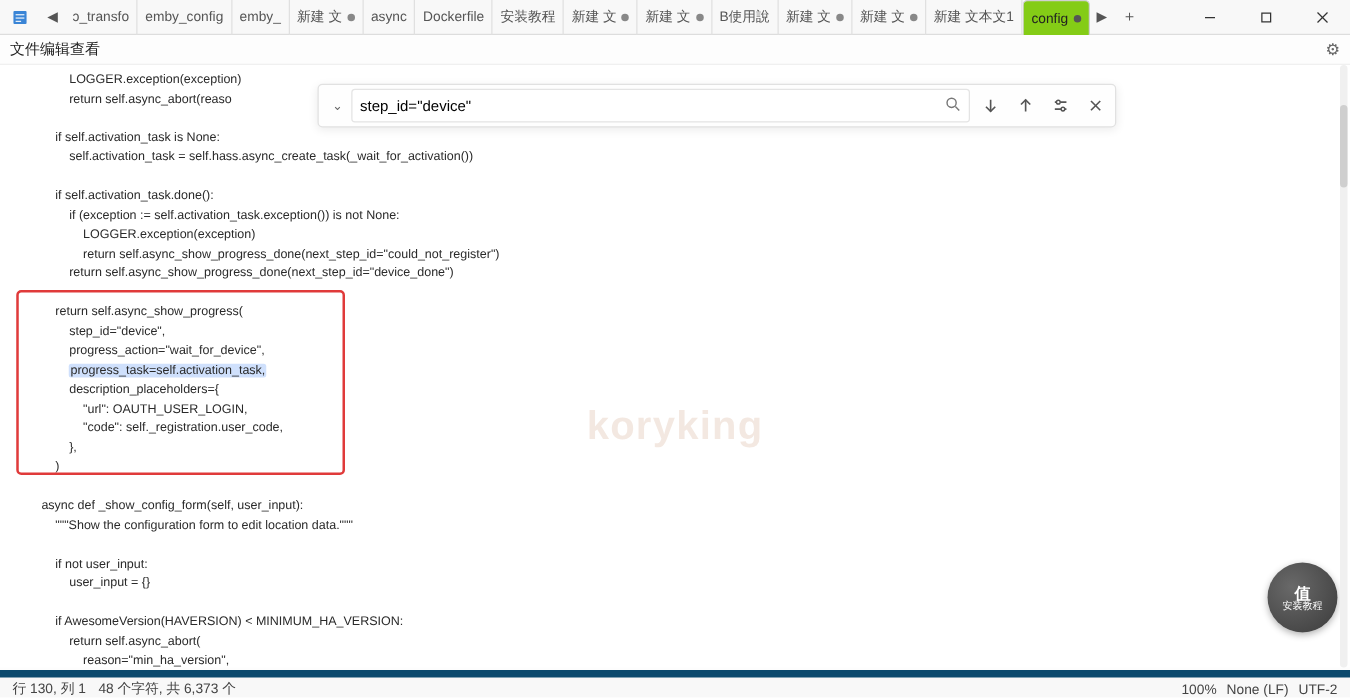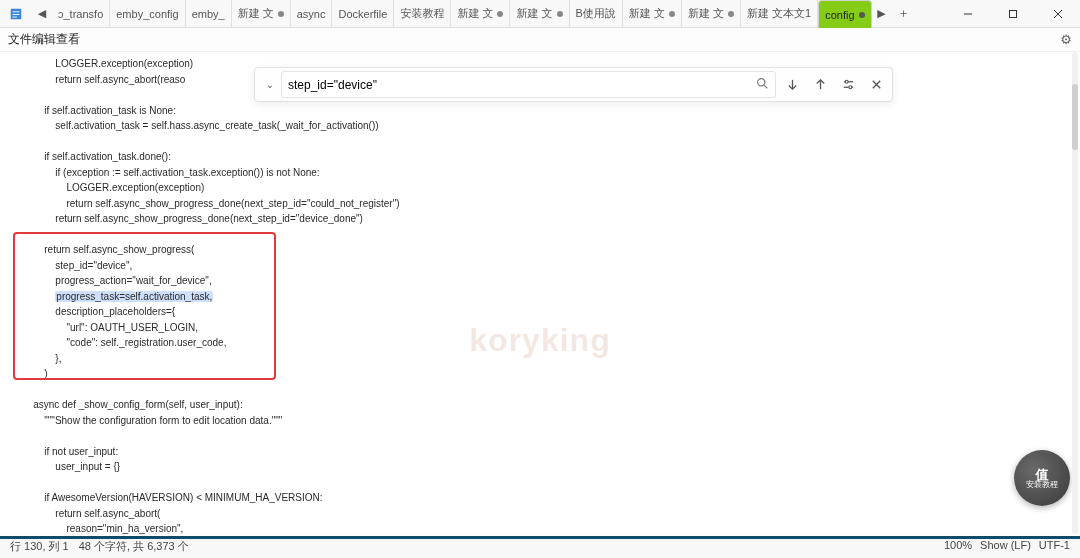--- a/index.html
+++ b/index.html
@@ -42,21 +42,21 @@
 .findbar .ico { width: 24px; height: 24px; display: flex; align-items: center; justify-content: center; color: #555; font-size: 12px; }
 .findbar .ico svg { width: 13px; height: 13px; }
 
 
 .watermark { position: absolute; left: 50%; top: 270px; transform: translate(-50%,0); font-size: 32px; font-weight: 600; color: rgba(200,150,120,0.22); letter-spacing: 1px; pointer-events: none; }
 .badge { position: absolute; right: 10px; bottom: 28px; width: 56px; height: 56px; border-radius: 50%; background: radial-gradient(circle at 35% 35%, #696969, #3b3b3b); color: #fff; display: flex; flex-direction: column; align-items: center; justify-content: center; font-size: 10px; box-shadow: 0 2px 6px rgba(0,0,0,0.3); pointer-events: none; }
 .badge .b1 { font-size: 13px; font-weight: 600; line-height: 1; }
 .badge .b2 { font-size: 8px; line-height: 1; }
 
 
-.statusbar { position: absolute; left: 0; bottom: 0; right: 0; height: 22px; border-top: 3px solid #0c4a6e; background: #f8f8f8; display: flex; align-items: flex-start; padding: 0 10px; font-size: 11px; color: #444; }
+.statusbar { position: absolute; left: 0; bottom: 0; right: 0; height: 22px; border-top: 6px solid #0c4a6e; background: #f8f8f8; display: flex; align-items: flex-end; padding: 0 10px; font-size: 11px; color: #444; }
 .statusbar .sb-left { display: flex; gap: 10px; }
 .statusbar .spacer { flex: 1; }
 .statusbar .sb-right { display: flex; gap: 8px; }
 
 
 .vscroll { position: absolute; right: 2px; top: 52px; bottom: 24px; width: 6px; background: #f0f0f0; border-radius: 3px; }
 .vscroll .thumb { position: absolute; left: 0; right: 0; top: 32px; height: 66px; background: #cfcfcf; border-radius: 3px; }
 </style>
 </head>
 <body>
@@ -240,16 +240,16 @@
   </div>
 
 <div class="statusbar">
   <div class="sb-left">
     <span>行 130, 列 1</span>
     <span>48 个字符, 共 6,373 个</span>
   </div>
   <div class="spacer"></div>
   <div class="sb-right">
     <span>100%</span>
-    <span>Show (LF)</span>
-    <span>UTF-1</span>
+    <span>None (LF)</span>
+    <span>UTF-2</span>
   </div>
 </div>
 
 </body></html>

